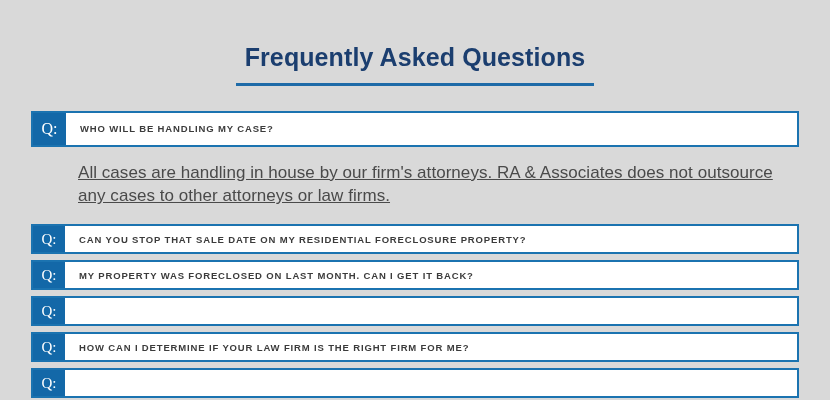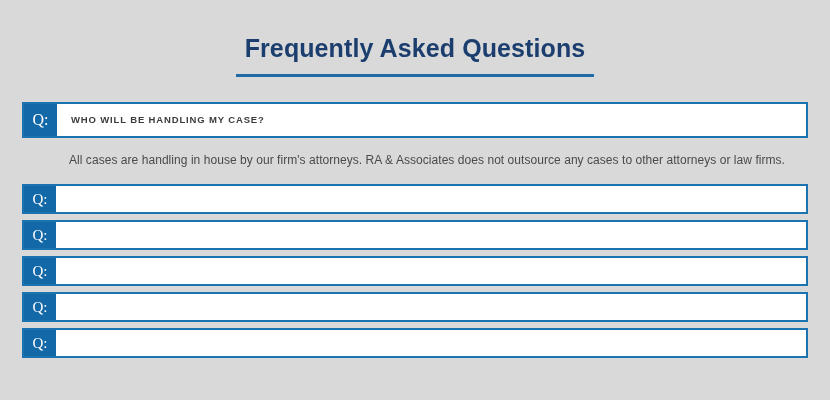--- a/index.html
+++ b/index.html
@@ -13,21 +13,21 @@
   body {
     background: #d9d9d9;
     font-family: "Liberation Sans", sans-serif;
     overflow: hidden;
   }
 
   .page {
     position: relative;
     width: 830px;
     height: 288px;
-    padding: 7px;
+    padding: 16px;
   }
 
   
   .faq-header {
     text-align: center;
     padding-top: 28px;
   }
 
   .faq-title {
     display: inline-block;
@@ -94,24 +94,25 @@
     font-weight: bold;
     color: #3b3b3b;
     letter-spacing: 0.85px;
     text-transform: uppercase;
     white-space: nowrap;
     overflow: hidden;
   }
 
   .faq-answer {
     padding: 14px 0 16px 47px;
-    font-size: 12px;
+    font-size: 17px;
     color: #4a4a4a;
     line-height: 1.4;
     letter-spacing: 0.05px;
+    text-decoration: underline;
   }
 
   .row-gap { height: 6px; }
 </style>
 </head>
 <body>
 
 <div class="page">
 
   <div class="faq-header">
@@ -125,41 +126,44 @@
       <div class="faq-question">
         <div class="q-marker">Q:</div>
         <div class="q-text">WHO WILL BE HANDLING MY CASE?</div>
       </div>
       <div class="faq-answer">All cases are handling in house by our firm's attorneys. RA &amp; Associates does not outsource any cases to other attorneys or law firms.</div>
     </div>
 
     <div class="faq-item">
       <div class="faq-question">
         <div class="q-marker">Q:</div>
+        <div class="q-text">CAN YOU STOP THAT SALE DATE ON MY RESIDENTIAL FORECLOSURE PROPERTY?</div>
+      </div>
+    </div>
+    <div class="row-gap"></div>
+
+    <div class="faq-item">
+      <div class="faq-question">
+        <div class="q-marker">Q:</div>
+        <div class="q-text">MY PROPERTY WAS FORECLOSED ON LAST MONTH. CAN I GET IT BACK?</div>
       </div>
     </div>
     <div class="row-gap"></div>
 
     <div class="faq-item">
       <div class="faq-question">
         <div class="q-marker">Q:</div>
       </div>
     </div>
     <div class="row-gap"></div>
 
     <div class="faq-item">
       <div class="faq-question">
         <div class="q-marker">Q:</div>
-      </div>
-    </div>
-    <div class="row-gap"></div>
-
-    <div class="faq-item">
-      <div class="faq-question">
-        <div class="q-marker">Q:</div>
+        <div class="q-text">HOW CAN I DETERMINE IF YOUR LAW FIRM IS THE RIGHT FIRM FOR ME?</div>
       </div>
     </div>
     <div class="row-gap"></div>
 
     <div class="faq-item">
       <div class="faq-question">
         <div class="q-marker">Q:</div>
       </div>
     </div>
 

